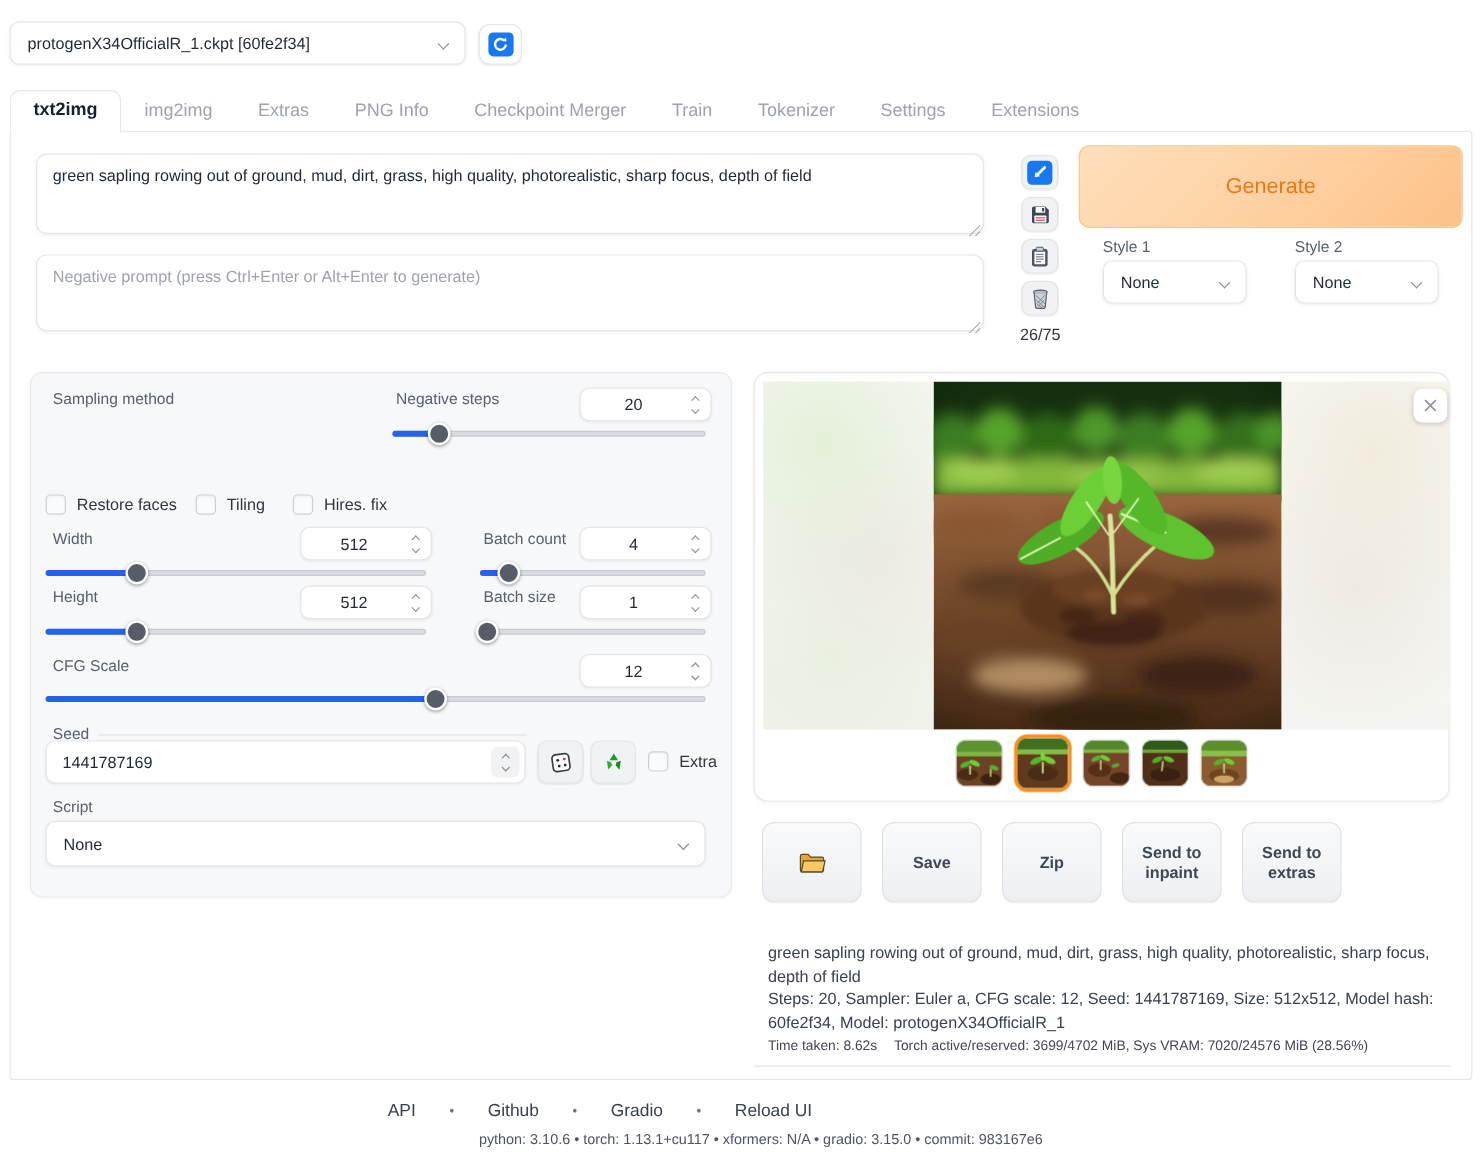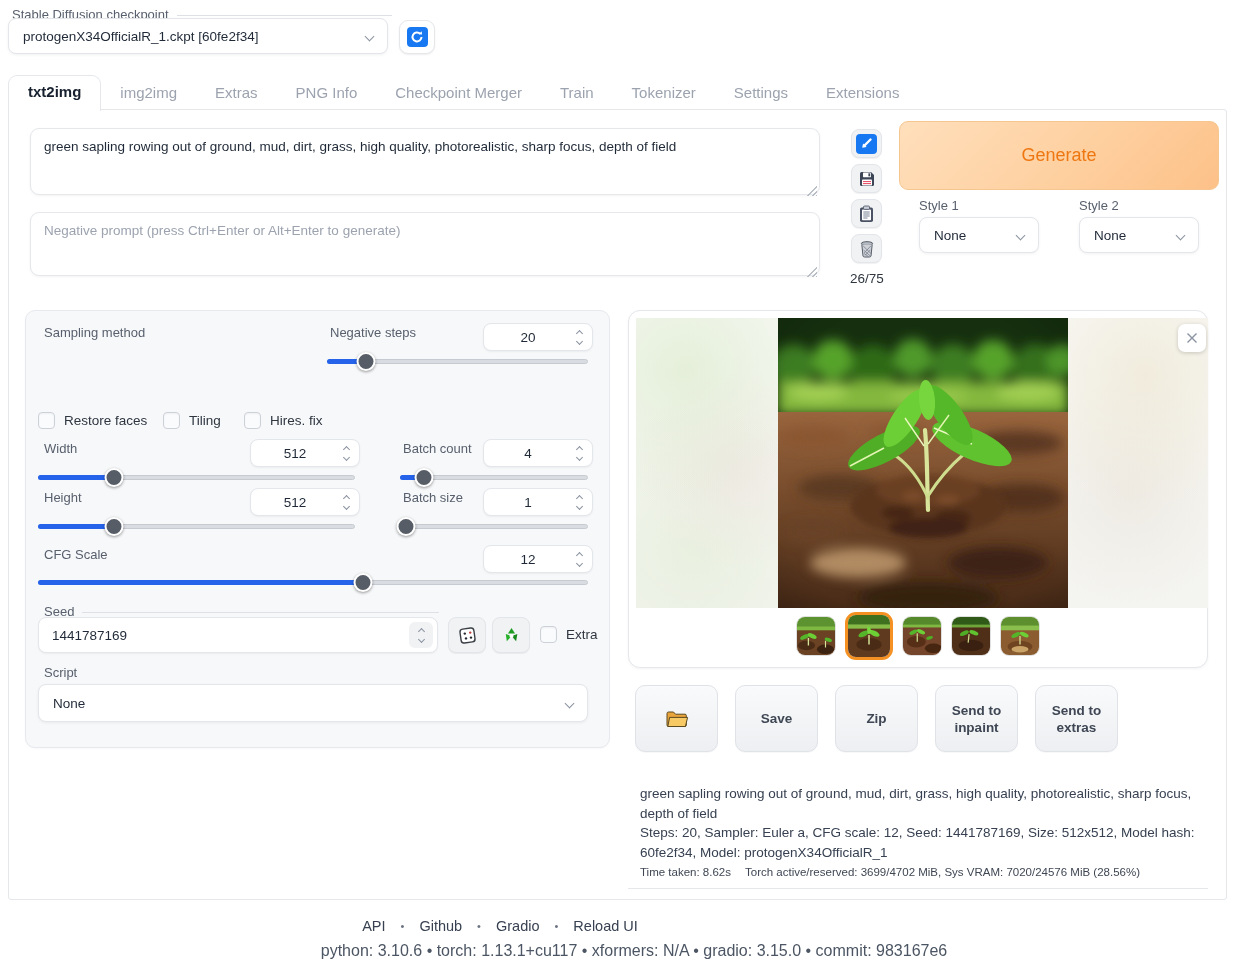--- a/index.html
+++ b/index.html
@@ -108,35 +108,34 @@
   .thumb svg { width:100%; height:100%; display:block; }
 
   .actions { left:635px; top:685px; width:583px; display:flex; gap:17px; }
   .actions .panelbtn { width:83px; height:67px; }
 
   .outinfo { left:628px; top:780px; width:580px; padding:4px 12px 10px; border-bottom:1px solid #e5e7eb; }
   .outinfo .ptext { font-size:13.5px; color:#374151; line-height:19.5px; }
   .outinfo .time { font-size:11.5px; color:#3f4754; margin-top:4px; display:flex; gap:14px; }
 
   
-  .footer-links { left:0; top:918px; width:1000px; display:flex; justify-content:center; gap:15px;
+  .footer-links { left:0; top:918px; width:1000px; display:flex; justify-content:center; gap:28px;
                   font-size:14.5px; color:#374151; align-items:center; }
   .footer-links .lnk { cursor:pointer; }
   .footer-links .sep { color:#6b7280; font-size:11px; }
-  .footer-vers { left:0; top:942px; width:1236px; text-align:center; font-size:16px; color:#4b5563;padding-left:32px; }
+  .footer-vers { left:0; top:942px; width:1236px; text-align:center; font-size:12px; color:#4b5563;padding-left:32px; }
 
   .icon-sq { width:21px; height:20px; border-radius:4px; background:#1778f2; display:flex;
              align-items:center; justify-content:center; }
 </style>
 </head>
 <body>
 
 <div class="page">
 
-  <div class="abs label label-line" style="left:12px; top:7px; width:380px;">Stable Diffusion checkpoint</div>
   <div class="abs select ckpt-select">
     <span>protogenX34OfficialR_1.ckpt [60fe2f34]</span>
     <span class="caret"></span>
   </div>
   <div class="abs refresh-btn">
     <span class="icon-sq">
       <svg width="14" height="14" viewBox="0 0 14 14">
           <path d="M11.5 7a4.5 4.5 0 1 1-1.3-3.2" fill="none" stroke="#fff" stroke-width="2"></path>
           <path d="M11.8 1.2 12 4.6 8.6 4.2z" fill="#fff"></path>
         </svg>

